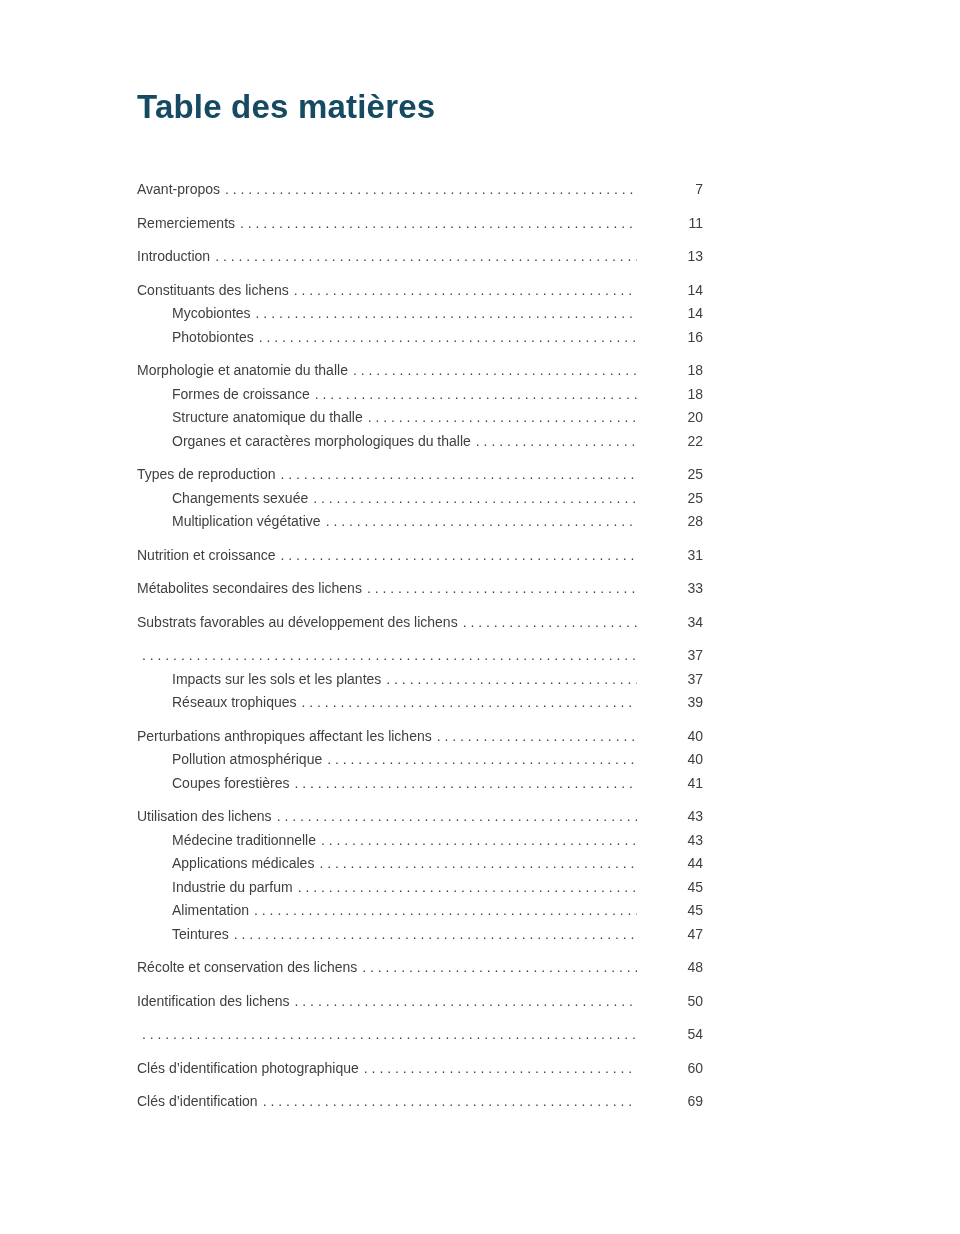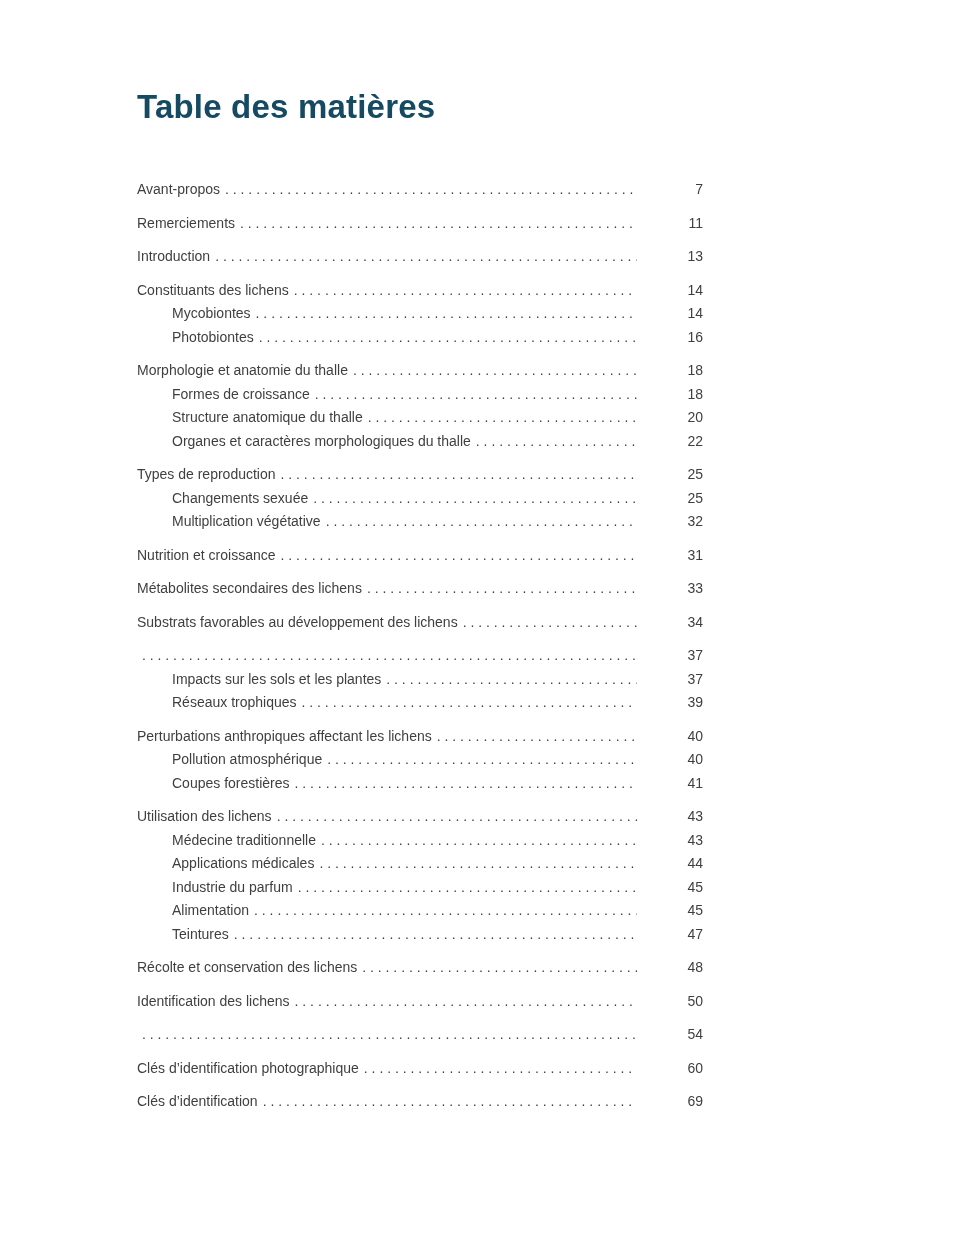--- a/index.html
+++ b/index.html
@@ -136,21 +136,21 @@
 
   <div class="toc-row level-1">
     <span class="toc-label">Changements sexuée</span>
     <span class="toc-dots"></span>
     <span class="toc-page">25</span>
   </div>
 
   <div class="toc-row level-1">
     <span class="toc-label">Multiplication végétative</span>
     <span class="toc-dots"></span>
-    <span class="toc-page">32</span>
+    <span class="toc-page">28</span>
   </div>
 
   <div class="toc-row level-0">
     <span class="toc-label">Nutrition et croissance</span>
     <span class="toc-dots"></span>
     <span class="toc-page">31</span>
   </div>
 
   <div class="toc-row level-0">
     <span class="toc-label">Métabolites secondaires des lichens</span>

